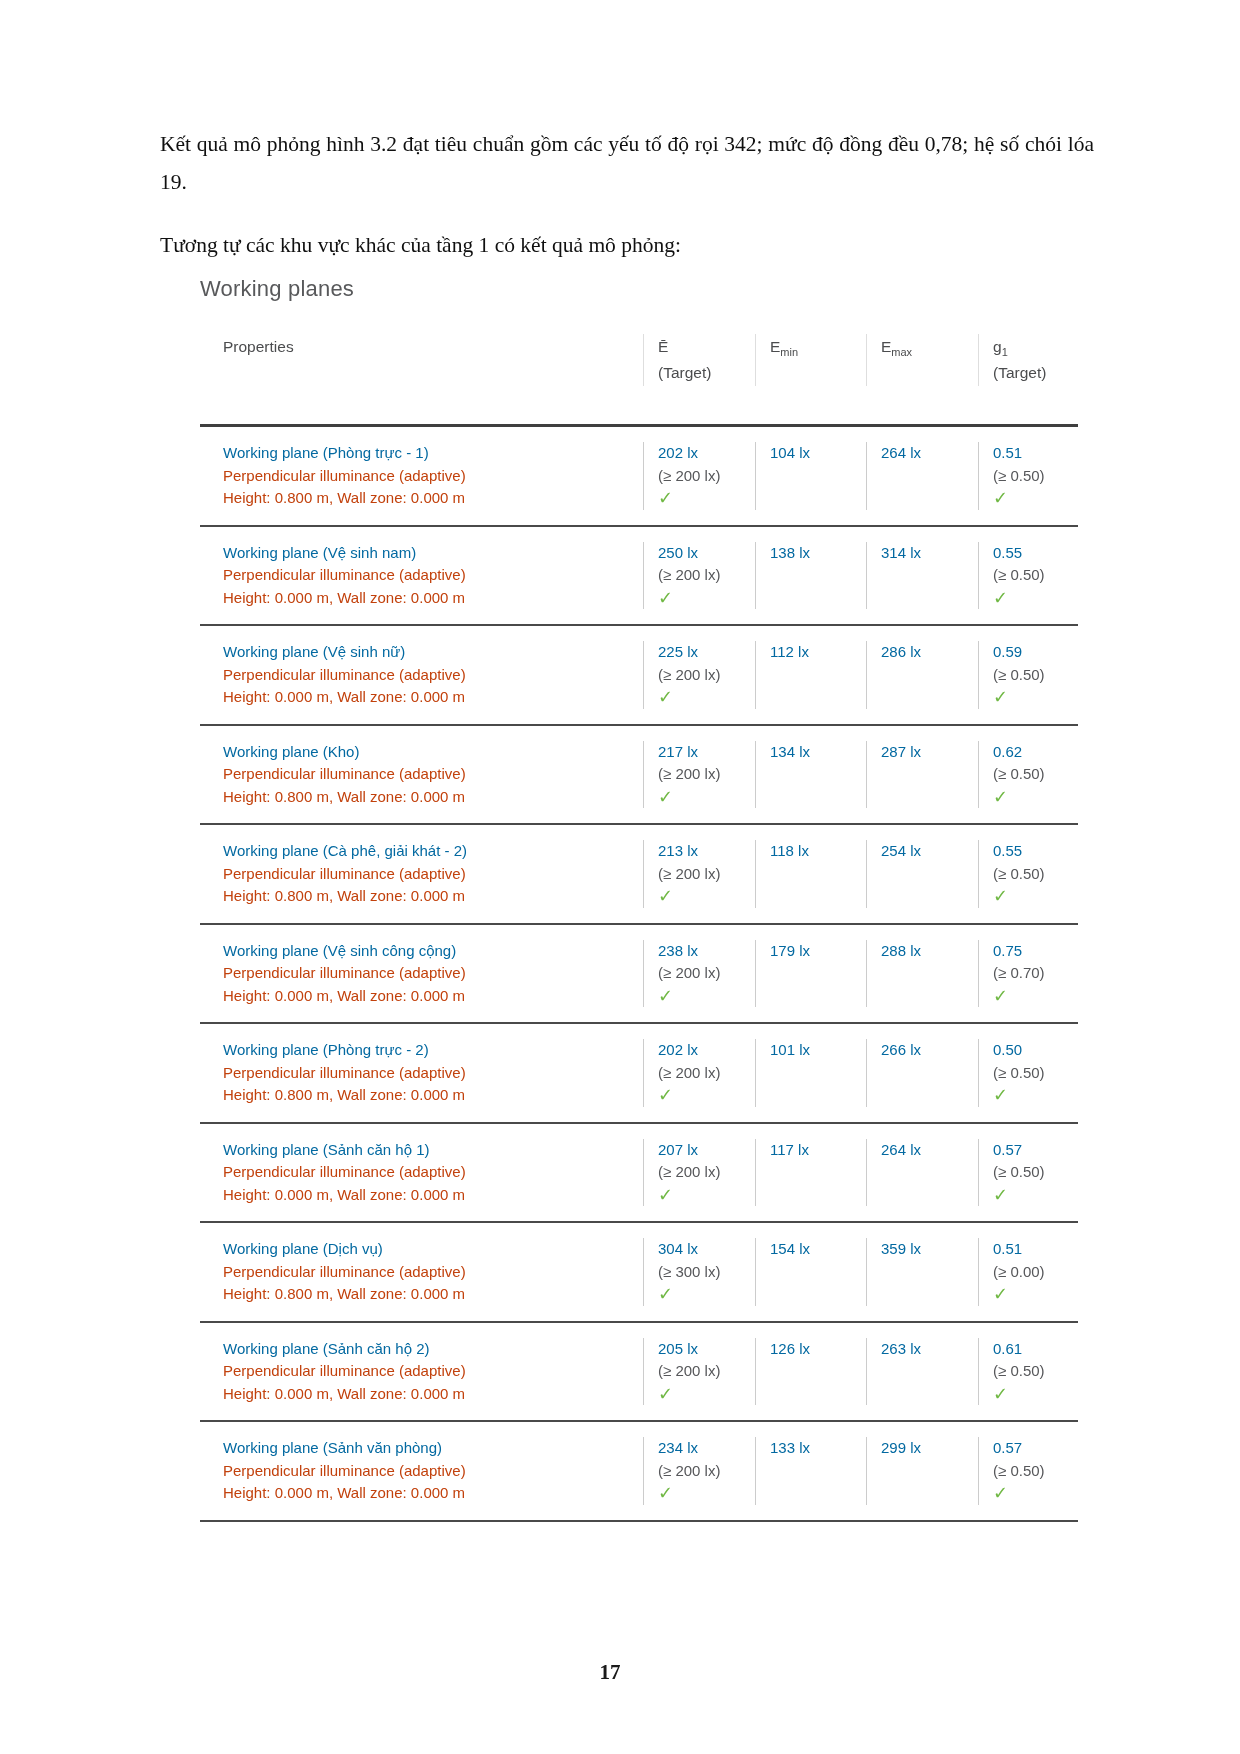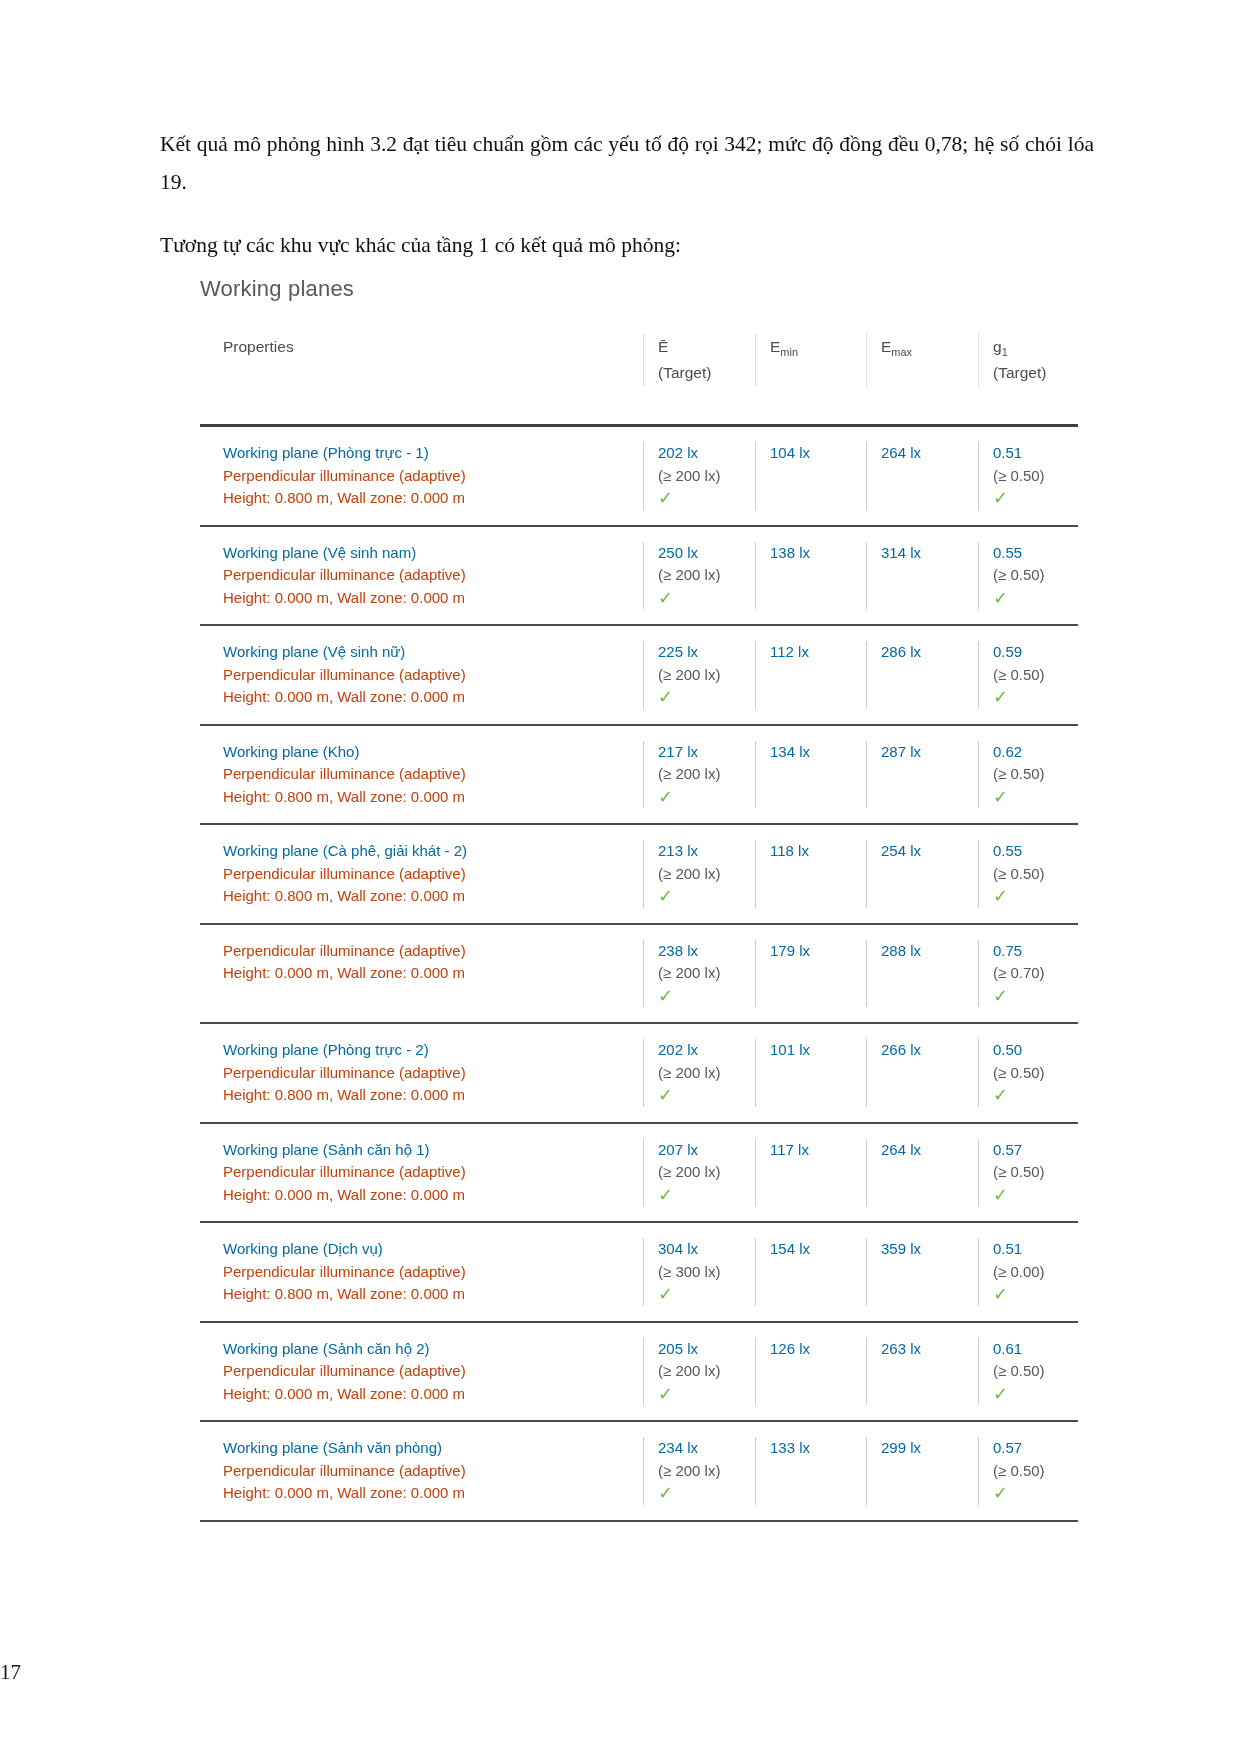--- a/index.html
+++ b/index.html
@@ -48,22 +48,22 @@
   .td{font-size:15px;line-height:22.5px;color:var(--text-gray);}
   .wp-row .col-val{border-left:1px solid var(--line-col);}
   .prop-name,.val-main{color:#0369a1;}
   .prop-sub{color:#c2410c;}
   .check{
     color:var(--pass-green);font-size:18px;font-weight:bold;line-height:22.5px;
     letter-spacing:1px;
   }
   
   .page-number{
-    position:absolute;top:1660px;left:0;width:1220px;
-    font-size:21px;color:#1a1a1a;
+    position:absolute;top:1660px;left:0;width:1220px;text-align:center;
+    font-size:21px;color:#1a1a1a;font-weight:bold;
   }
 </style>
 </head>
 <body>
 
 <p class="doc-para" id="para1">Kết quả mô phỏng hình 3.2 đạt tiêu chuẩn gồm các yếu tố độ rọi 342; mức độ đồng đều 0,78; hệ số chói lóa 19.</p>
 <p class="doc-para" id="para2">Tương tự các khu vực khác của tầng 1 có kết quả mô phỏng:</p>
 
 <div class="wp-wrap">
   <div class="wp-title">Working planes</div>
@@ -203,20 +203,21 @@
         </div>
         <div class="td col-val">
           <div class="val-main">0.55</div>
           <div>(≥ 0.50)</div>
           <div class="check">✓</div>
         </div>
       </div>
 
       <div class="wp-grid-row wp-row">
         <div class="td col-prop">
+          <div class="prop-name">Working plane (Vệ sinh công cộng)</div>
           <div class="prop-sub">Perpendicular illuminance (adaptive)</div>
           <div class="prop-sub">Height: 0.000 m, Wall zone: 0.000 m</div>
         </div>
         <div class="td col-val">
           <div class="val-main">238 lx</div>
           <div>(≥ 200 lx)</div>
           <div class="check">✓</div>
         </div>
         <div class="td col-val">
           <div class="val-main">179 lx</div>

